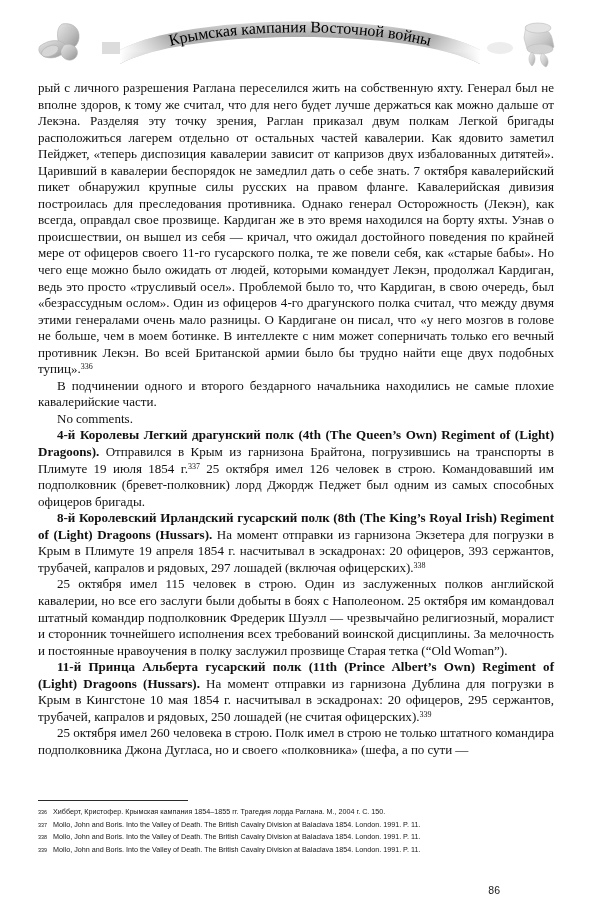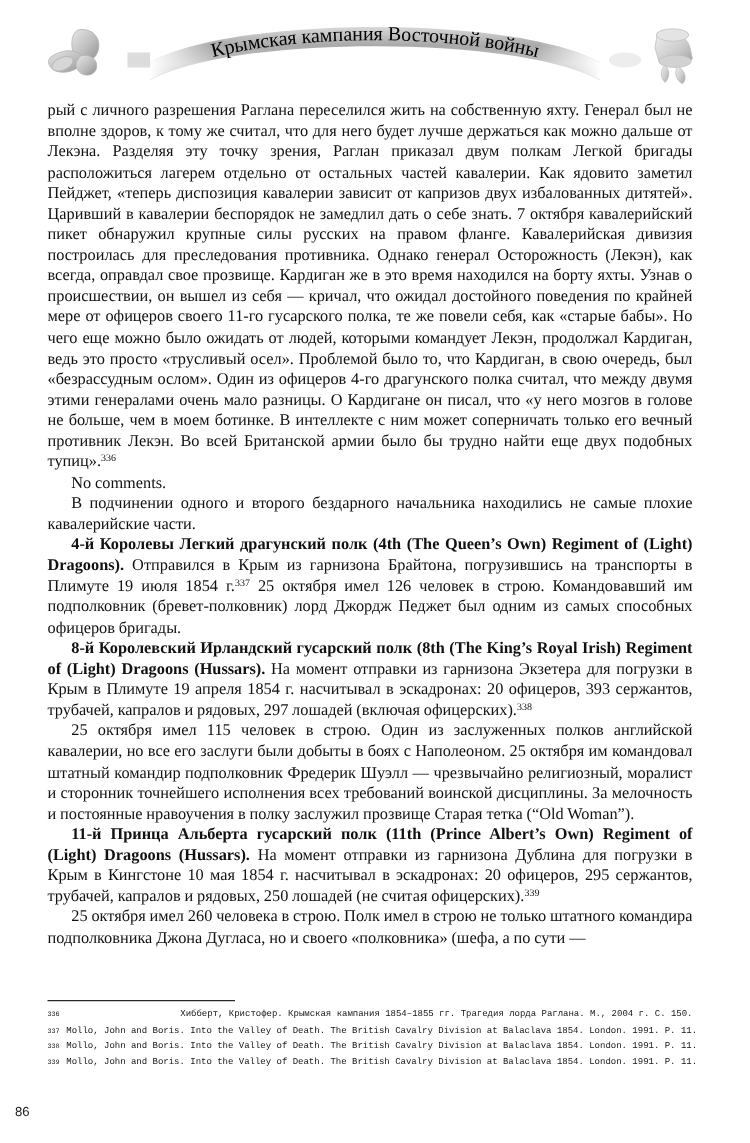--- a/index.html
+++ b/index.html
@@ -73,45 +73,44 @@
     background: #2a2a2a;
   }
   .footnotes {
     position: absolute;
     left: 38px;
     top: 806px;
     width: 516px;
   }
   .footnote-item {
     display: block;
-    font-family: Liberation Mono, monospace;
+    font-family: Liberation Sans, sans-serif;
     font-size: 7.2px;
     line-height: 12.6px;
     color: #161616;
     white-space: nowrap;
     padding-left: 15px;
     position: relative;
-    text-align: right;
   }
   .footnote-num {
     position: absolute;
     left: 0;
     top: 0;
     font-size: 5.4px;
     line-height: 12.6px;
     vertical-align: super;
   }
 
   
   .page-number {
     position: absolute;
-    left: 12px;
+    left: 0;
     top: 884px;
     width: 500px;
-    text-align: left;
+    text-align: right;
     font-family: "Liberation Sans", "DejaVu Sans", sans-serif;
     font-size: 10.5px;
     color: #1a1a1a;
   }
 </style>
 </head>
 <body>
 
 <div class="page-header">
 
@@ -171,22 +170,22 @@
       <ellipse cx="54" cy="31" rx="13" ry="5" fill="#d2d2d2"></ellipse>
       <path d="M46 34 C50 38 50 44 46 48 C42 44 42 38 46 34 Z"></path>
       <path d="M56 35 C62 38 64 45 60 49 C55 47 53 40 56 35 Z"></path>
     </g>
     <ellipse cx="14" cy="30" rx="13" ry="6" fill="#ededed"></ellipse>
   </svg>
 </div>
 
 <div class="text-column" id="body-text-column">
     <p class="body-par no-indent"><span>рый с личного разрешения Раглана переселился жить на собственную яхту. Генерал был не вполне здоров, к тому же считал, что для него будет лучше держаться как можно дальше от Лекэна. Разделяя эту точку зрения, Раглан приказал двум полкам Легкой бригады расположиться лагерем отдельно от остальных частей кавалерии. Как ядовито заметил Пейджет, «теперь диспозиция кавалерии зависит от капризов двух избалованных дитятей». Царивший в кавалерии беспорядок не замедлил дать о себе знать. 7 октября кавалерийский пикет обнаружил крупные силы русских на правом фланге. Кавалерийская дивизия построилась для преследования противника. Однако генерал Осторожность (Лекэн), как всегда, оправдал свое прозвище. Кардиган же в это время находился на борту яхты. Узнав о происшествии, он вышел из себя — кричал, что ожидал достойного поведения по крайней мере от офицеров своего 11-го гусарского полка, те же повели себя, как «старые бабы». Но чего еще можно было ожидать от людей, которыми командует Лекэн, продолжал Кардиган, ведь это просто «трусливый осел». Проблемой было то, что Кардиган, в свою очередь, был «безрассудным ослом». Один из офицеров 4-го драгунского полка считал, что между двумя этими генералами очень мало разницы. О Кардигане он писал, что «у него мозгов в голове не больше, чем в моем ботинке. В интеллекте с ним может соперничать только его вечный противник Лекэн. Во всей Британской армии было бы трудно найти еще двух подобных тупиц».</span><sup class="fn">336</sup></p>
+    <p class="body-par"><span>В подчинении одного и второго бездарного начальника находились не самые плохие кавалерийские части.</span></p>
     <p class="body-par"><span>No comments.</span></p>
-    <p class="body-par"><span>В подчинении одного и второго бездарного начальника находились не самые плохие кавалерийские части.</span></p>
     <p class="body-par"><span class="bold-head">4-й Королевы Легкий драгунский полк (4th (The Queen’s Own) Regiment of (Light) Dragoons).</span><span> Отправился в Крым из гарнизона Брайтона, погрузившись на транспорты в Плимуте 19 июля 1854 г.</span><sup class="fn">337</sup><span> 25 октября имел 126 человек в строю. Командовавший им подполковник (бревет-полковник) лорд Джордж Педжет был одним из самых способных офицеров бригады.</span></p>
     <p class="body-par"><span class="bold-head">8-й Королевский Ирландский гусарский полк (8th (The King’s Royal Irish) Regiment of (Light) Dragoons (Hussars).</span><span> На момент отправки из гарнизона Экзетера для погрузки в Крым в Плимуте 19 апреля 1854 г. насчитывал в эскадронах: 20 офицеров, 393 сержантов, трубачей, капралов и рядовых, 297 лошадей (включая офицерских).</span><sup class="fn">338</sup></p>
     <p class="body-par"><span>25 октября имел 115 человек в строю. Один из заслуженных полков английской кавалерии, но все его заслуги были добыты в боях с Наполеоном. 25 октября им командовал штатный командир подполковник Фредерик Шуэлл — чрезвычайно религиозный, моралист и сторонник точнейшего исполнения всех требований воинской дисциплины. За мелочность и постоянные нравоучения в полку заслужил прозвище Старая тетка (“Old Woman”).</span></p>
     <p class="body-par"><span class="bold-head">11-й Принца Альберта гусарский полк (11th (Prince Albert’s Own) Regiment of (Light) Dragoons (Hussars).</span><span> На момент отправки из гарнизона Дублина для погрузки в Крым в Кингстоне 10 мая 1854 г. насчитывал в эскадронах: 20 офицеров, 295 сержантов, трубачей, капралов и рядовых, 250 лошадей (не считая офицерских).</span><sup class="fn">339</sup></p>
     <p class="body-par"><span>25 октября имел 260 человека в строю. Полк имел в строю не только штатного командира подполковника Джона Дугласа, но и своего «полковника» (шефа, а по сути —</span></p>
   </div>
 
 <div class="footnote-rule"></div>
 <div class="footnotes" id="footnote-list">
     <div class="footnote-item"><span class="footnote-num">336</span><span>Хибберт, Кристофер. Крымская кампания 1854–1855 гг. Трагедия лорда Раглана. М., 2004 г. С. 150.</span></div>

